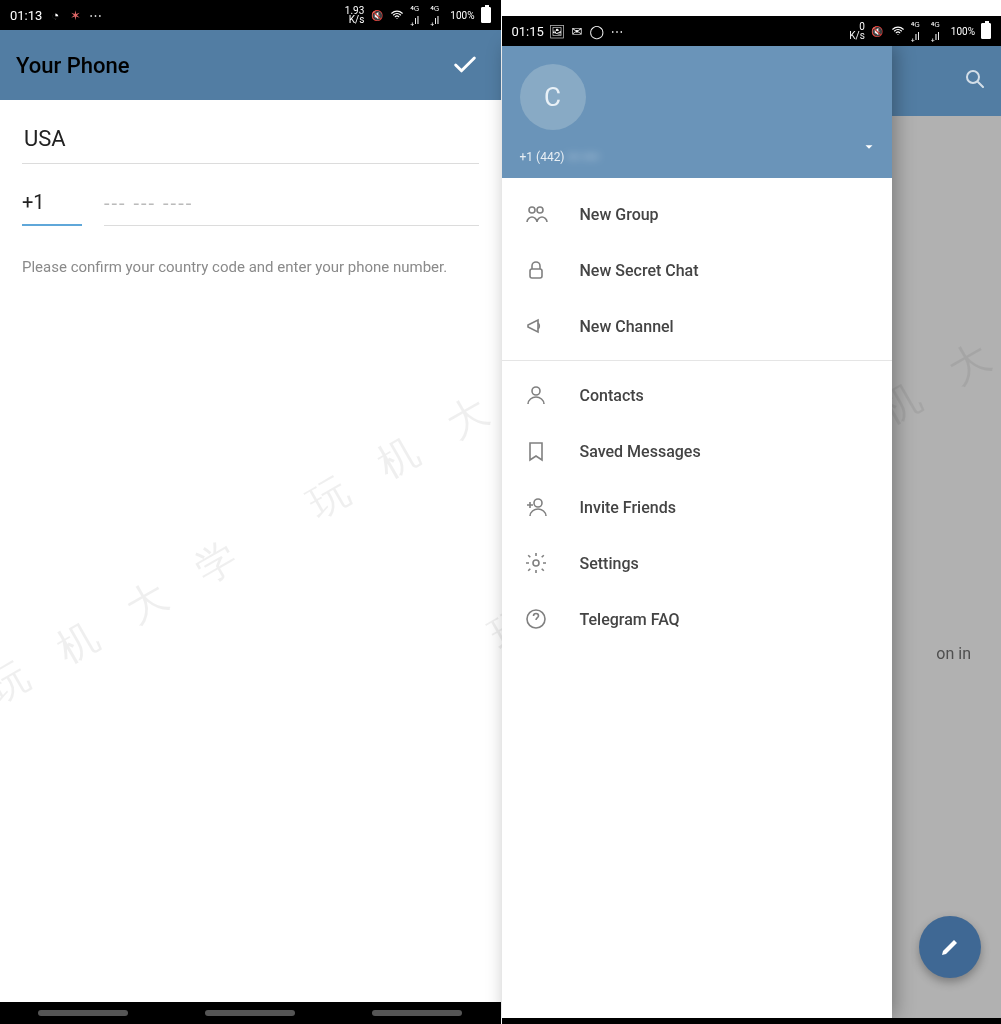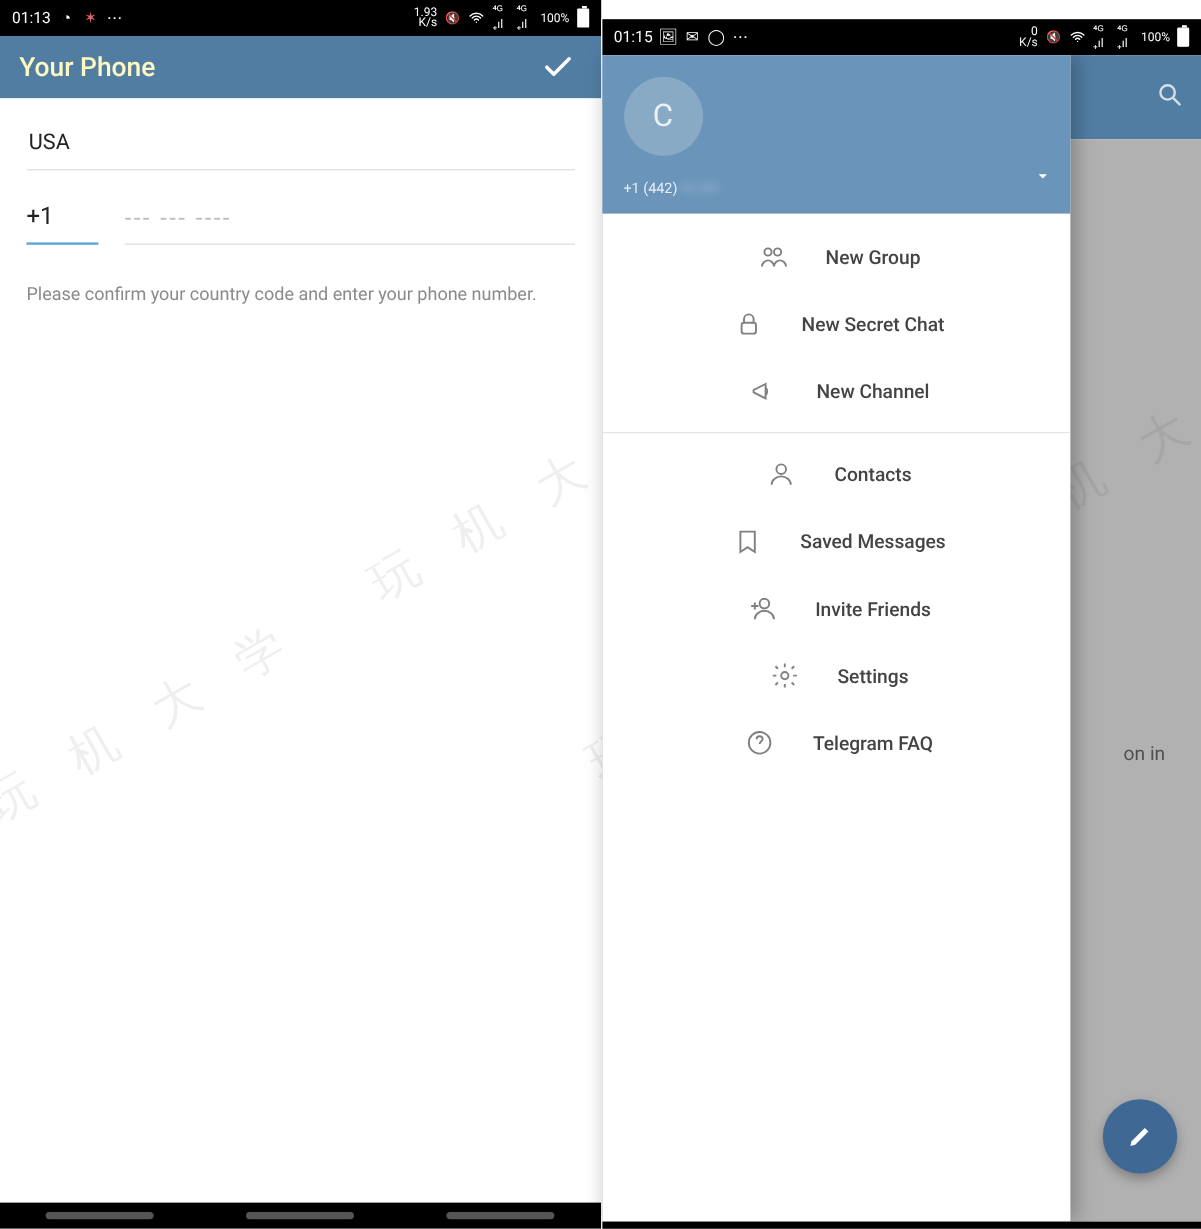--- a/index.html
+++ b/index.html
@@ -11,55 +11,55 @@
   
   .status-bar { background: #000; color: #fff; height: 30px; display: flex; align-items: center; justify-content: space-between; padding: 0 10px; font-size: 13px; }
   .status-left, .status-right { display: flex; align-items: center; gap: 6px; }
   .status-icon { width: 14px; height: 14px; display: inline-flex; align-items: center; justify-content: center; }
   .status-right span { font-size: 10px; }
   .kbs { font-size: 9px; line-height: 9px; text-align: right; }
   .batt { width: 10px; height: 16px; border: 1px solid #fff; border-radius: 1px; position: relative; background: #fff; }
   .batt::after { content: ""; position: absolute; top: -3px; left: 3px; width: 4px; height: 2px; background: #fff; }
 
   
-  .app-bar { background: #527da3; color: #fef9c3; height: 52px; display: flex; align-items: center; padding: 0 16px; }
+  .app-bar { background: #527da3; color: #000000; height: 70px; display: flex; align-items: center; padding: 0 16px; }
   .app-title { font-size: 22px; font-weight: 500; flex: 1; }
   .app-action { width: 40px; height: 40px; display: flex; align-items: center; justify-content: center; }
   .app-action svg { width: 28px; height: 28px; }
 
   
   .p1-body { background: #fff; flex: 1; padding: 26px 22px 0 22px; position: relative; }
-  .country-field { font-size: 18px; color: #222; padding: 0 0 12px 2px; border-bottom: 1px solid #dcdcdc; }
+  .country-field { font-size: 22px; color: #222; padding: 0 0 12px 2px; border-bottom: 1px solid #dcdcdc; }
   .num-row { display: flex; gap: 22px; margin-top: 26px; align-items: flex-end; }
   .code-field { width: 60px; font-size: 20px; color: #222; padding-bottom: 10px; border-bottom: 2px solid #5fa7d9; }
   .number-field { flex: 1; font-size: 20px; color: #bbb; letter-spacing: 2px; padding-bottom: 10px; border-bottom: 1px solid #dcdcdc; }
   .hint { margin-top: 30px; color: #8a8a8a; font-size: 15px; line-height: 22px; }
 
   .nav-bar { height: 22px; background: #000; display: flex; justify-content: space-around; align-items: center; }
   .nav-pill { width: 90px; height: 6px; background: #555; border-radius: 3px; }
 
   
   .p2-bg { position: absolute; inset: 0; display: flex; flex-direction: column; }
   .p2-appbar { background: #527da3; height: 70px; display: flex; align-items: center; justify-content: flex-end; padding: 0 14px; }
   .p2-search svg { width: 24px; height: 24px; opacity: .75; }
   .p2-main { flex: 1; background: #ececec; position: relative; }
   .dim { position: absolute; inset: 0; background: rgba(0,0,0,.25); }
-  .fragment-text { position: absolute; right: 30px; top: 502px; color: #6a6a6a; font-size: 16px; }
+  .fragment-text { position: absolute; right: 30px; top: 528px; color: #6a6a6a; font-size: 16px; }
 
   .drawer { position: absolute; top: 30px; left: 0; width: 390px; height: calc(1024px - 30px - 22px); background: #fff; box-shadow: 4px 0 18px rgba(0,0,0,.3); display: flex; flex-direction: column; }
   .drawer-header { background: #6a94b9; color: #fff; padding: 18px 16px 14px 18px; position: relative; }
   .avatar { width: 66px; height: 66px; border-radius: 50%; background: #88aac5; color: #e9f1f7; font-size: 26px; display: flex; align-items: center; justify-content: center; margin-bottom: 20px; }
   .drawer-name { font-size: 16px; font-weight: 500; }
   .drawer-phone { font-size: 12px; opacity: .85; margin-top: 2px; filter: blur(0); }
   .drawer-phone .blurpart { filter: blur(4px); }
   .expand-caret { position: absolute; right: 16px; bottom: 20px; }
   .expand-caret svg { width: 14px; height: 14px; }
 
   .menu { flex: 1; overflow: auto; padding: 8px 0; }
-  .menu-item { display: flex; align-items: center; height: 56px; padding: 0 16px 0 20px; gap: 30px; cursor: pointer; justify-content: center; }
+  .menu-item { display: flex; align-items: center; height: 56px; padding: 0 16px 0 20px; gap: 30px; cursor: pointer; }
   .menu-item .mi-icon { width: 28px; height: 28px; display: flex; align-items: center; justify-content: center; }
   .menu-item .mi-icon svg { width: 24px; height: 24px; stroke: #808080; fill: none; stroke-width: 1.6; }
   .menu-item .mi-label { font-size: 16px; font-weight: 500; color: #444; }
   .menu-divider { height: 1px; background: #e5e5e5; margin: 6px 0; }
 
   .fab { position: absolute; right: 20px; bottom: 40px; width: 62px; height: 62px; border-radius: 50%; background: #3f6894; display: flex; align-items: center; justify-content: center; box-shadow: 0 4px 10px rgba(0,0,0,.3); }
   .fab svg { width: 24px; height: 24px; }
 
   
   .wm { position: absolute; inset: 0; pointer-events: none; opacity: .06; background: none; }

